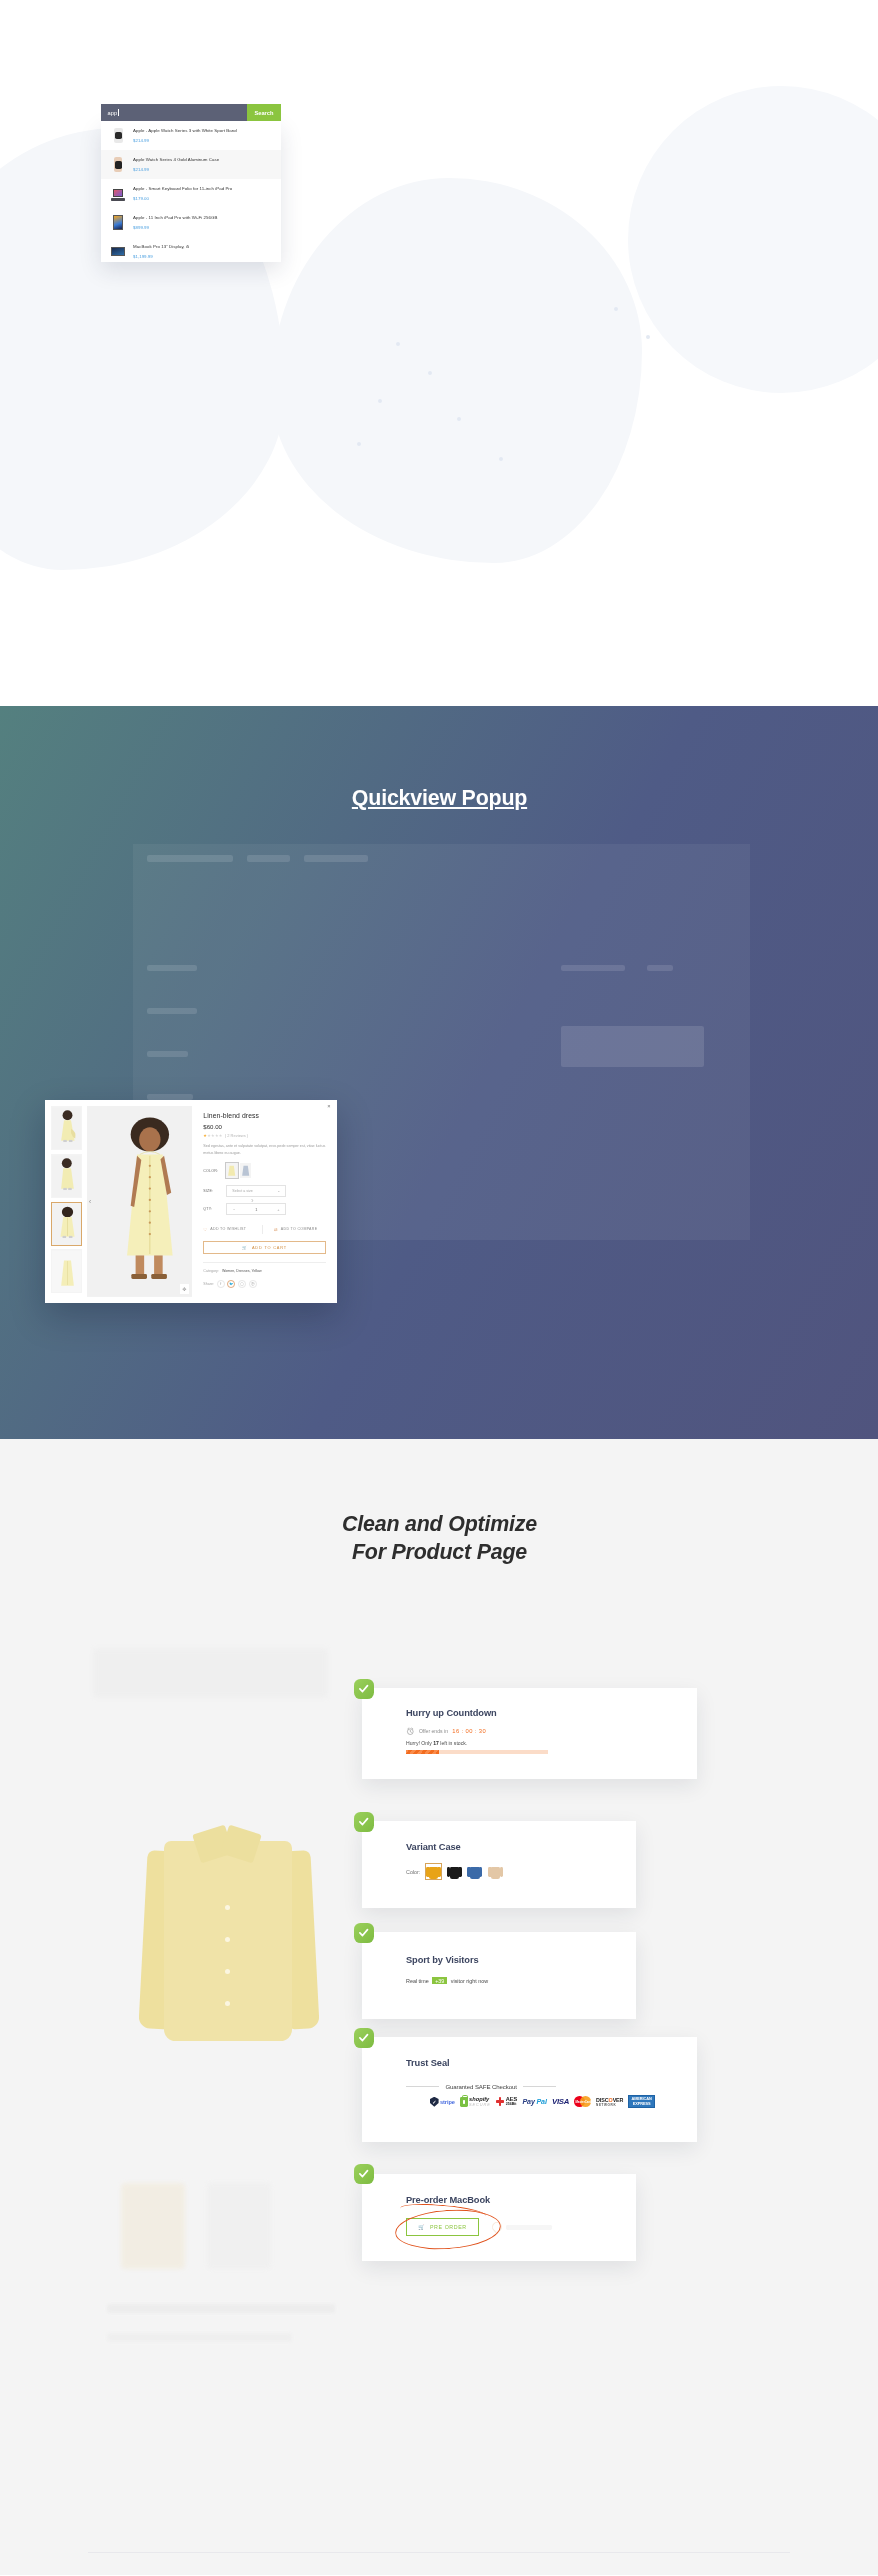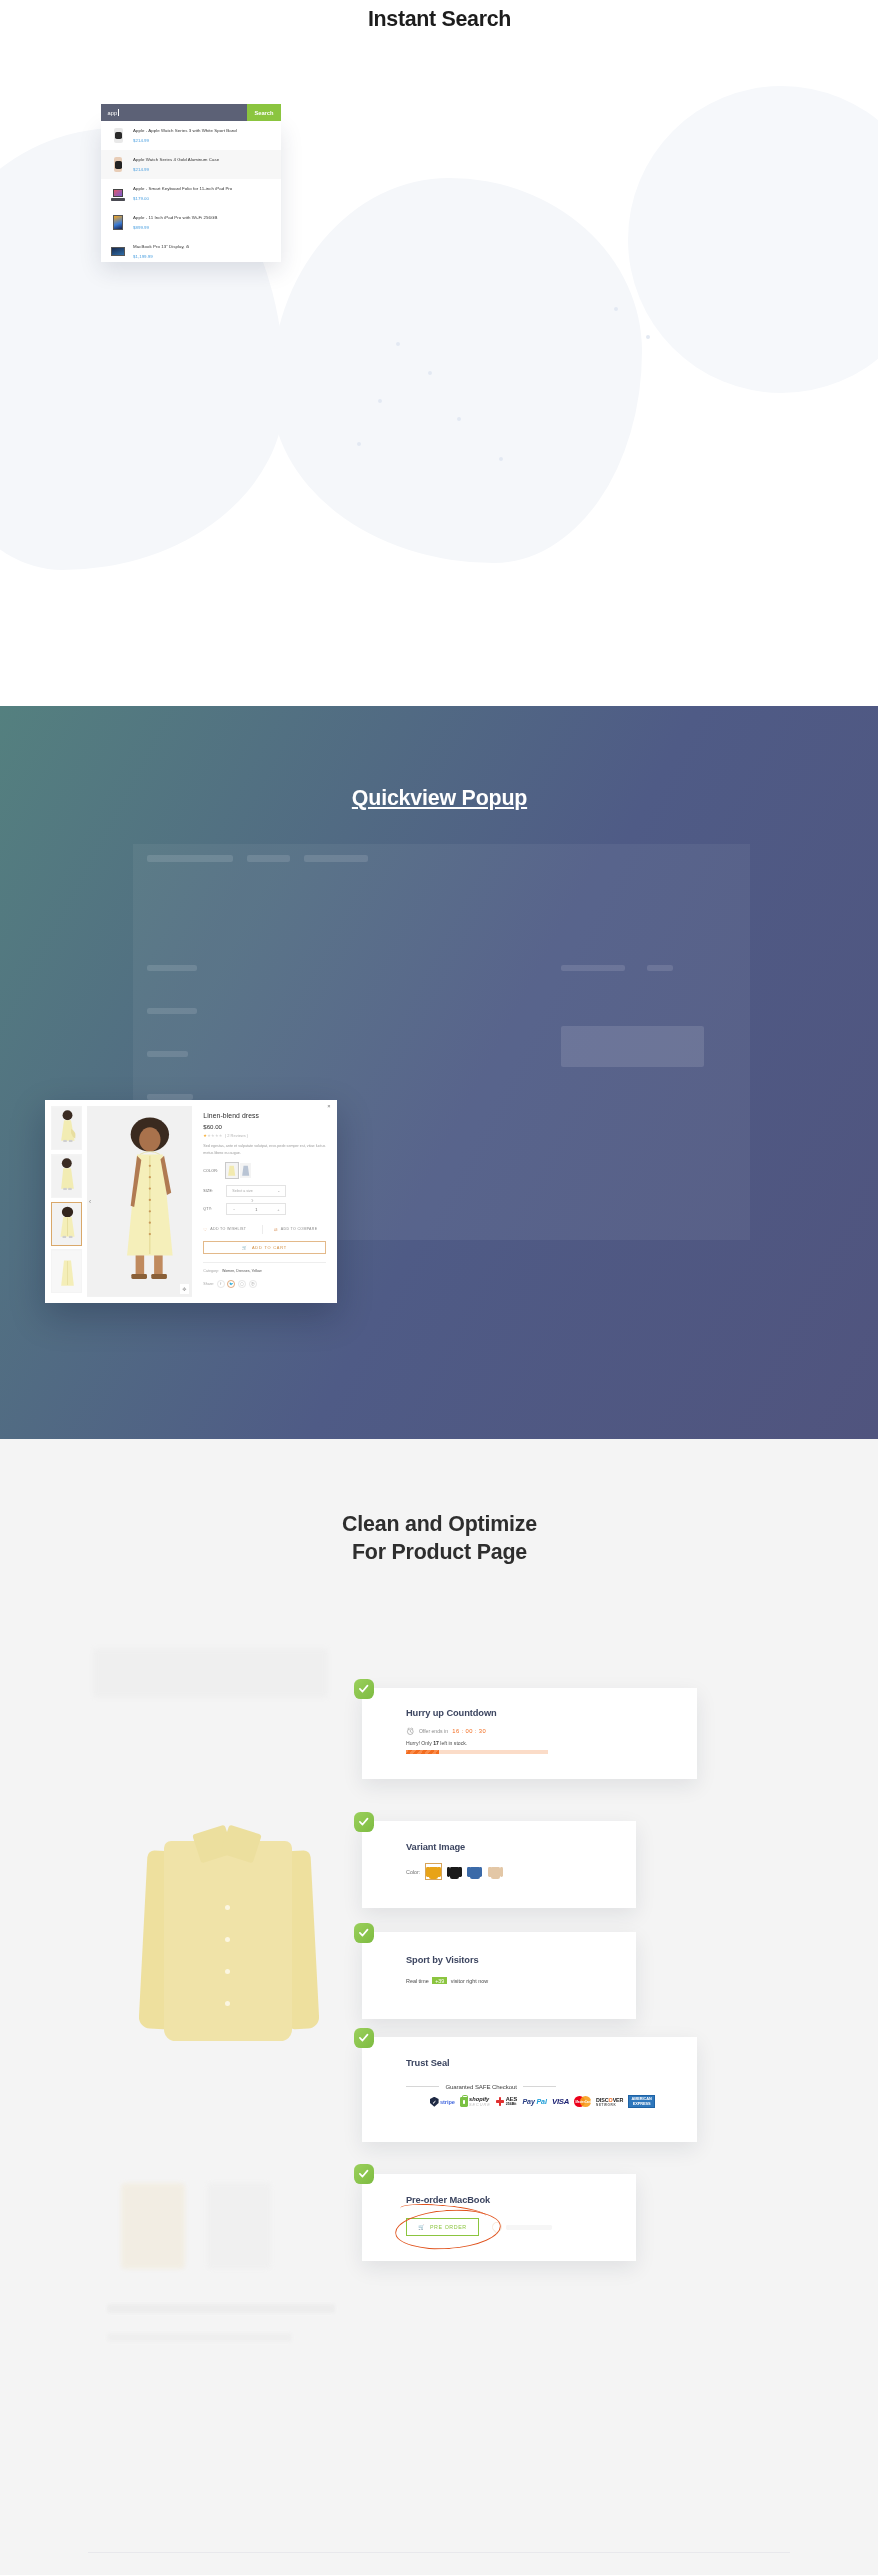--- a/index.html
+++ b/index.html
@@ -243,20 +243,21 @@
          color:#9a9a9a; }
   .soc.tw { border-color:#e0a87a; color:#e0a87a; }
 
   
   .sec-clean {
     position: relative;
     width: 879px;
     height: 1136px;
     background: #f4f4f4;
     overflow: hidden;
+    font-style: italic;
   }
   .cl-head { text-align:center; padding-top:71px; position:relative; z-index:4;}
   .cl-title {
     font-size:21.4px; font-weight:bold; color:#2e2e2e; line-height:1.32;
     letter-spacing:-0.2px;
   }
   .bg-jacket {
     position:absolute; left:140px; top:1812px; width:178px; height:257px;
     z-index:1;
   }
@@ -402,21 +403,20 @@
     <span class="dot" style="left:428px;top:371px"></span>
     <span class="dot" style="left:378px;top:399px"></span>
     <span class="dot" style="left:457px;top:417px"></span>
     <span class="dot" style="left:357px;top:442px"></span>
     <span class="dot" style="left:499px;top:457px"></span>
     <span class="dot" style="left:614px;top:307px"></span>
     <span class="dot" style="left:646px;top:335px"></span>
   </div>
 
   <div class="sec-head">
-    <h1 class="h-title">Instant Search</h1>
   </div>
 
   <div class="search-widget">
     <div class="search-bar">
       <div class="search-input-box">
         <span>app</span>
           <span class="caret"></span>
       </div>
       <div class="search-btn">Search</div>
     </div>
@@ -695,21 +695,21 @@
       <div class="fill"></div>
     </div>
 </div>
 
 <div class="chk" style="left:354px;top:1812px">
   <svg viewBox="0 0 24 24">
     <path d="M4 12.5 L9.5 18 L20 5.5" fill="none" stroke="#ffffff" stroke-width="3.6" stroke-linecap="round" stroke-linejoin="round"></path>
   </svg>
 </div>
 <div class="feat-card" style="left:362px;top:1821px;width:274px;height:87px;padding:21.4px 0 0 44px">
-  <div class="fc-title">Variant Image</div>
+  <div class="fc-title">Variant Case</div>
   <div class="vi-row">
     <span class="vi-lab">Color:</span>
     <span class="vi-sw sel">
       <span class="mini-jk">
         <span class="mj-sl l" style="background:#e8a317"></span>
           <span class="mj-sl r" style="background:#e8a317"></span>
         <span class="mj-b" style="background:#e8a317"></span>
       </span>
     </span>
     <span class="vi-sw">

